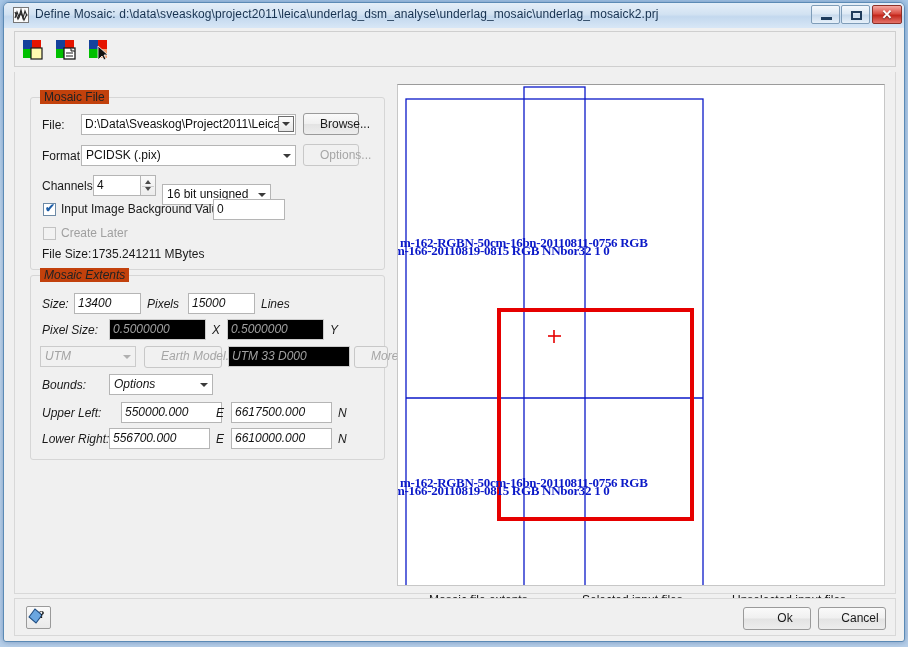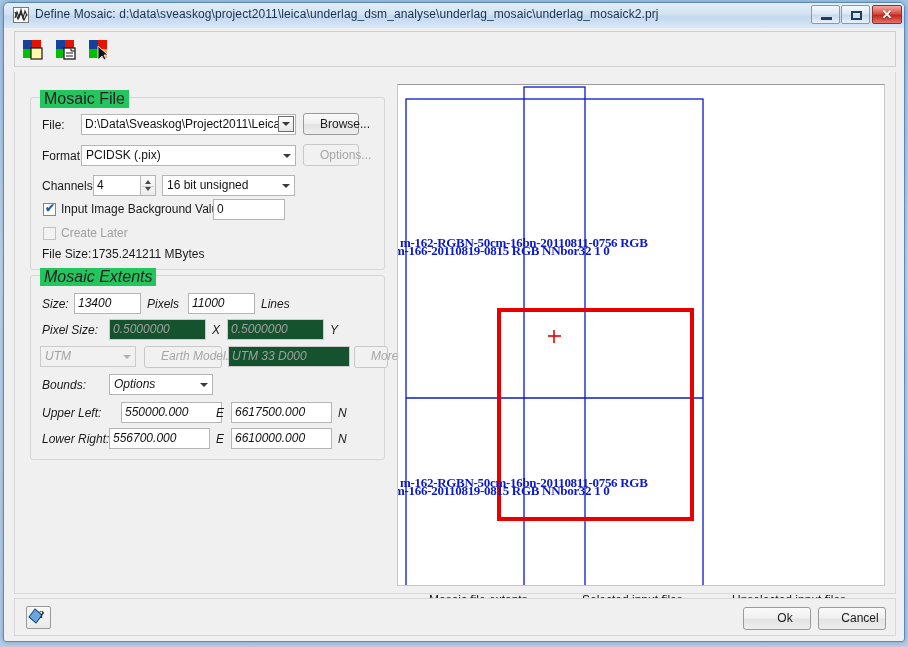--- a/index.html
+++ b/index.html
@@ -107,22 +107,22 @@
   
   .group {
     position: absolute;
     border: 1px solid #d6d6d6;
     border-radius: 3px;
     box-sizing: border-box;
   }
   .group > .legend {
     position: absolute; top: -8px; left: 9px;
     padding: 0 4px;
-    background: #22c55e;
-    font-size: 16px; color: #222;
+    background: #c2410c;
+    font-size: 12px; color: #222;
     white-space: nowrap;
   }
   #grp-file   { left: 15px; top: 25px;  width: 355px; height: 173px; }
   #grp-extent { left: 15px; top: 203px; width: 355px; height: 185px; font-style: italic; }
 
   
   .lbl {
     position: absolute;
     font-size: 12px; color: #1a1a1a;
     white-space: nowrap;
@@ -135,21 +135,21 @@
     border: 1px solid #b5b5b5;
     box-sizing: border-box;
     font-size: 12px; color: #111;
     padding: 0 3px;
     line-height: 19px;
     height: 21px;
     white-space: nowrap;
     overflow: hidden;
   }
   .tinput.dim {
-    background: #14532d;
+    background: #000000;
     border-color: #cbcbcb;
     color: #a0a0a0;
   }
 
   .btn {
     position: absolute;
     height: 22px;
     box-sizing: border-box;
     border: 1px solid #9a9a9a;
     border-radius: 3px;
@@ -383,21 +383,21 @@
         </div>
         <div class="btn dim" style="left:272px; top:46px; width:56px;">Options...</div>
 
         <span class="lbl" style="left:11px; top:81px;">Channels:</span>
         <div class="tinput" style="left:62px; top:77px; width:48px;">4</div>
         <div class="spin" style="left:110px; top:77px;">
           <span class="up"></span>
           <span class="sep"></span>
           <span class="dn"></span>
         </div>
-        <div class="combo" style="left:131px; top:77px; width:133px;">
+        <div class="combo" style="left:131px; top:86px; width:109px;">
           <span class="txt">16 bit unsigned</span>
           <span class="arrowbox">
               <span class="caret"></span>
             </span>
         </div>
 
         <div class="chk" style="left:12px; top:105px;">
           <span class="tick">✔</span>
         </div>
         <span class="lbl" style="left:30px; top:104px;">Input Image Background Value:</span>
@@ -409,21 +409,21 @@
         <span class="lbl" style="left:11px; top:149px;">File Size:</span>
         <span class="lbl" style="left:61px; top:149px;">1735.241211 MBytes</span>
       </div>
 
       <div class="group" id="grp-extent">
         <span class="legend">Mosaic Extents</span>
 
         <span class="lbl" style="left:11px; top:21px;">Size:</span>
         <div class="tinput" style="left:43px; top:17px; width:67px;">13400</div>
         <span class="lbl" style="left:116px; top:21px;">Pixels</span>
-        <div class="tinput" style="left:157px; top:17px; width:67px;">11000</div>
+        <div class="tinput" style="left:157px; top:17px; width:67px;">15000</div>
         <span class="lbl" style="left:230px; top:21px;">Lines</span>
 
         <span class="lbl" style="left:11px; top:47px;">Pixel Size:</span>
         <div class="tinput dim" style="left:78px; top:43px; width:97px;">0.5000000</div>
         <span class="lbl" style="left:181px; top:47px;">X</span>
         <div class="tinput dim" style="left:196px; top:43px; width:97px;">0.5000000</div>
         <span class="lbl" style="left:299px; top:47px;">Y</span>
 
         <div class="combo dim" style="left:9px; top:70px; width:96px;">
           <span class="txt">UTM</span>

